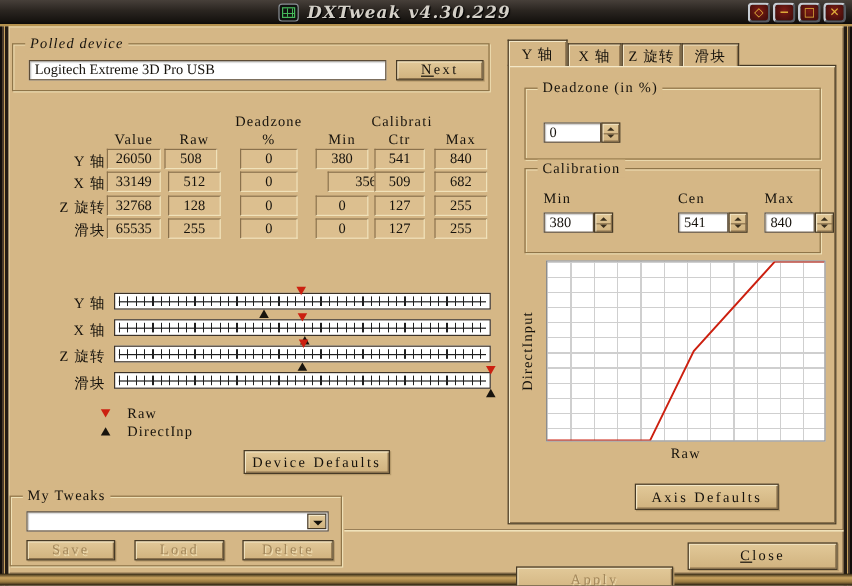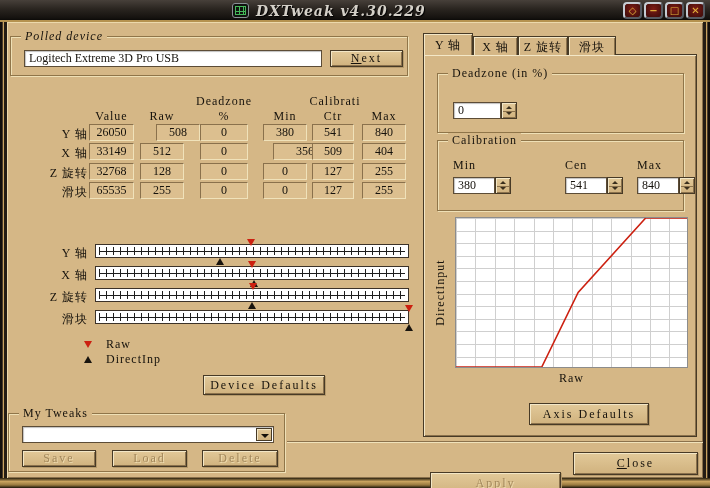--- a/index.html
+++ b/index.html
@@ -162,33 +162,33 @@
   <div class="hdr" style="left:293px;top:94px;width:84px;">Calibrati</div>
   <div class="hdr" style="left:89px;top:109px;width:45px;">Value</div>
   <div class="hdr" style="left:140px;top:109px;width:44px;">Raw</div>
   <div class="hdr" style="left:200px;top:109px;width:48px;">%</div>
   <div class="hdr" style="left:263px;top:109px;width:44px;">Min</div>
   <div class="hdr" style="left:312px;top:109px;width:42px;">Ctr</div>
   <div class="hdr" style="left:362px;top:109px;width:44px;">Max</div>
 
   <div class="row-label" style="top:126px;">Y 轴</div>
   <div class="cell" style="left:89px;top:124px;width:45px;">26050</div>
-  <div class="cell" style="left:156px;top:124px;width:44px;">508</div>
+  <div class="cell" style="left:137px;top:124px;width:44px;">508</div>
   <div class="cell" style="left:200px;top:124px;width:48px;">0</div>
   <div class="cell" style="left:263px;top:124px;width:44px;">380</div>
   <div class="cell" style="left:312px;top:124px;width:42px;">541</div>
   <div class="cell" style="left:362px;top:124px;width:44px;">840</div>
 
   <div class="row-label" style="top:145px;">X 轴</div>
   <div class="cell" style="left:89px;top:143px;width:45px;">33149</div>
   <div class="cell" style="left:140px;top:143px;width:44px;">512</div>
   <div class="cell" style="left:200px;top:143px;width:48px;">0</div>
   <div class="cell" style="left:273px;top:143px;width:64px;">356</div>
   <div class="cell" style="left:312px;top:143px;width:42px;">509</div>
-  <div class="cell" style="left:362px;top:143px;width:44px;">404</div>
+  <div class="cell" style="left:362px;top:143px;width:44px;">682</div>
 
   <div class="row-label" style="top:165px;">Z 旋转</div>
   <div class="cell" style="left:89px;top:163px;width:45px;">32768</div>
   <div class="cell" style="left:140px;top:163px;width:44px;">128</div>
   <div class="cell" style="left:200px;top:163px;width:48px;">0</div>
   <div class="cell" style="left:263px;top:163px;width:44px;">0</div>
   <div class="cell" style="left:312px;top:163px;width:42px;">127</div>
   <div class="cell" style="left:362px;top:163px;width:44px;">255</div>
 
   <div class="row-label" style="top:184px;">滑块</div>

